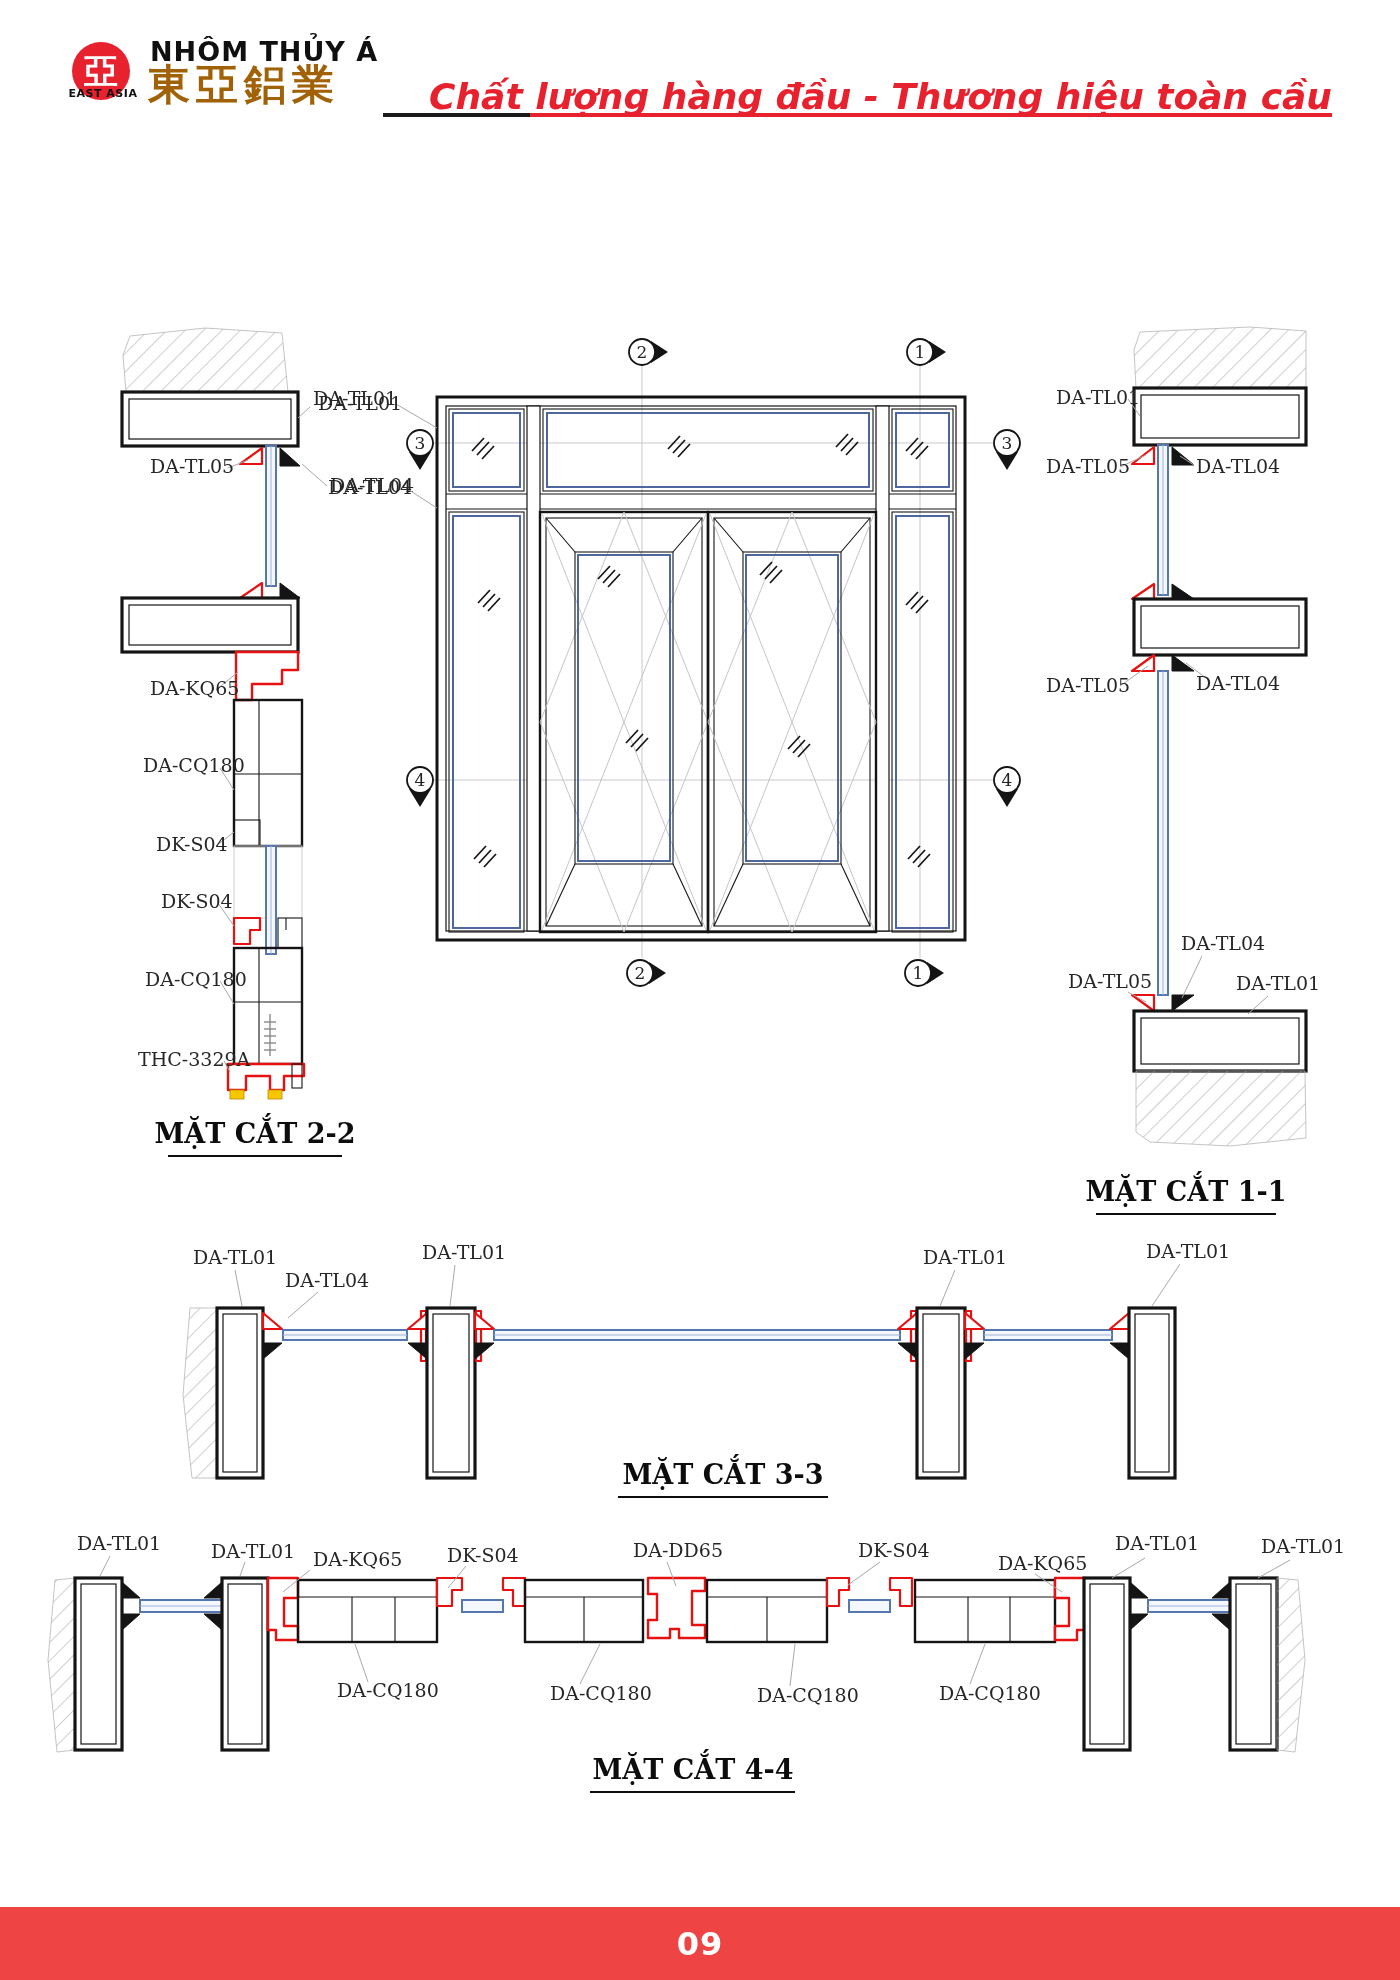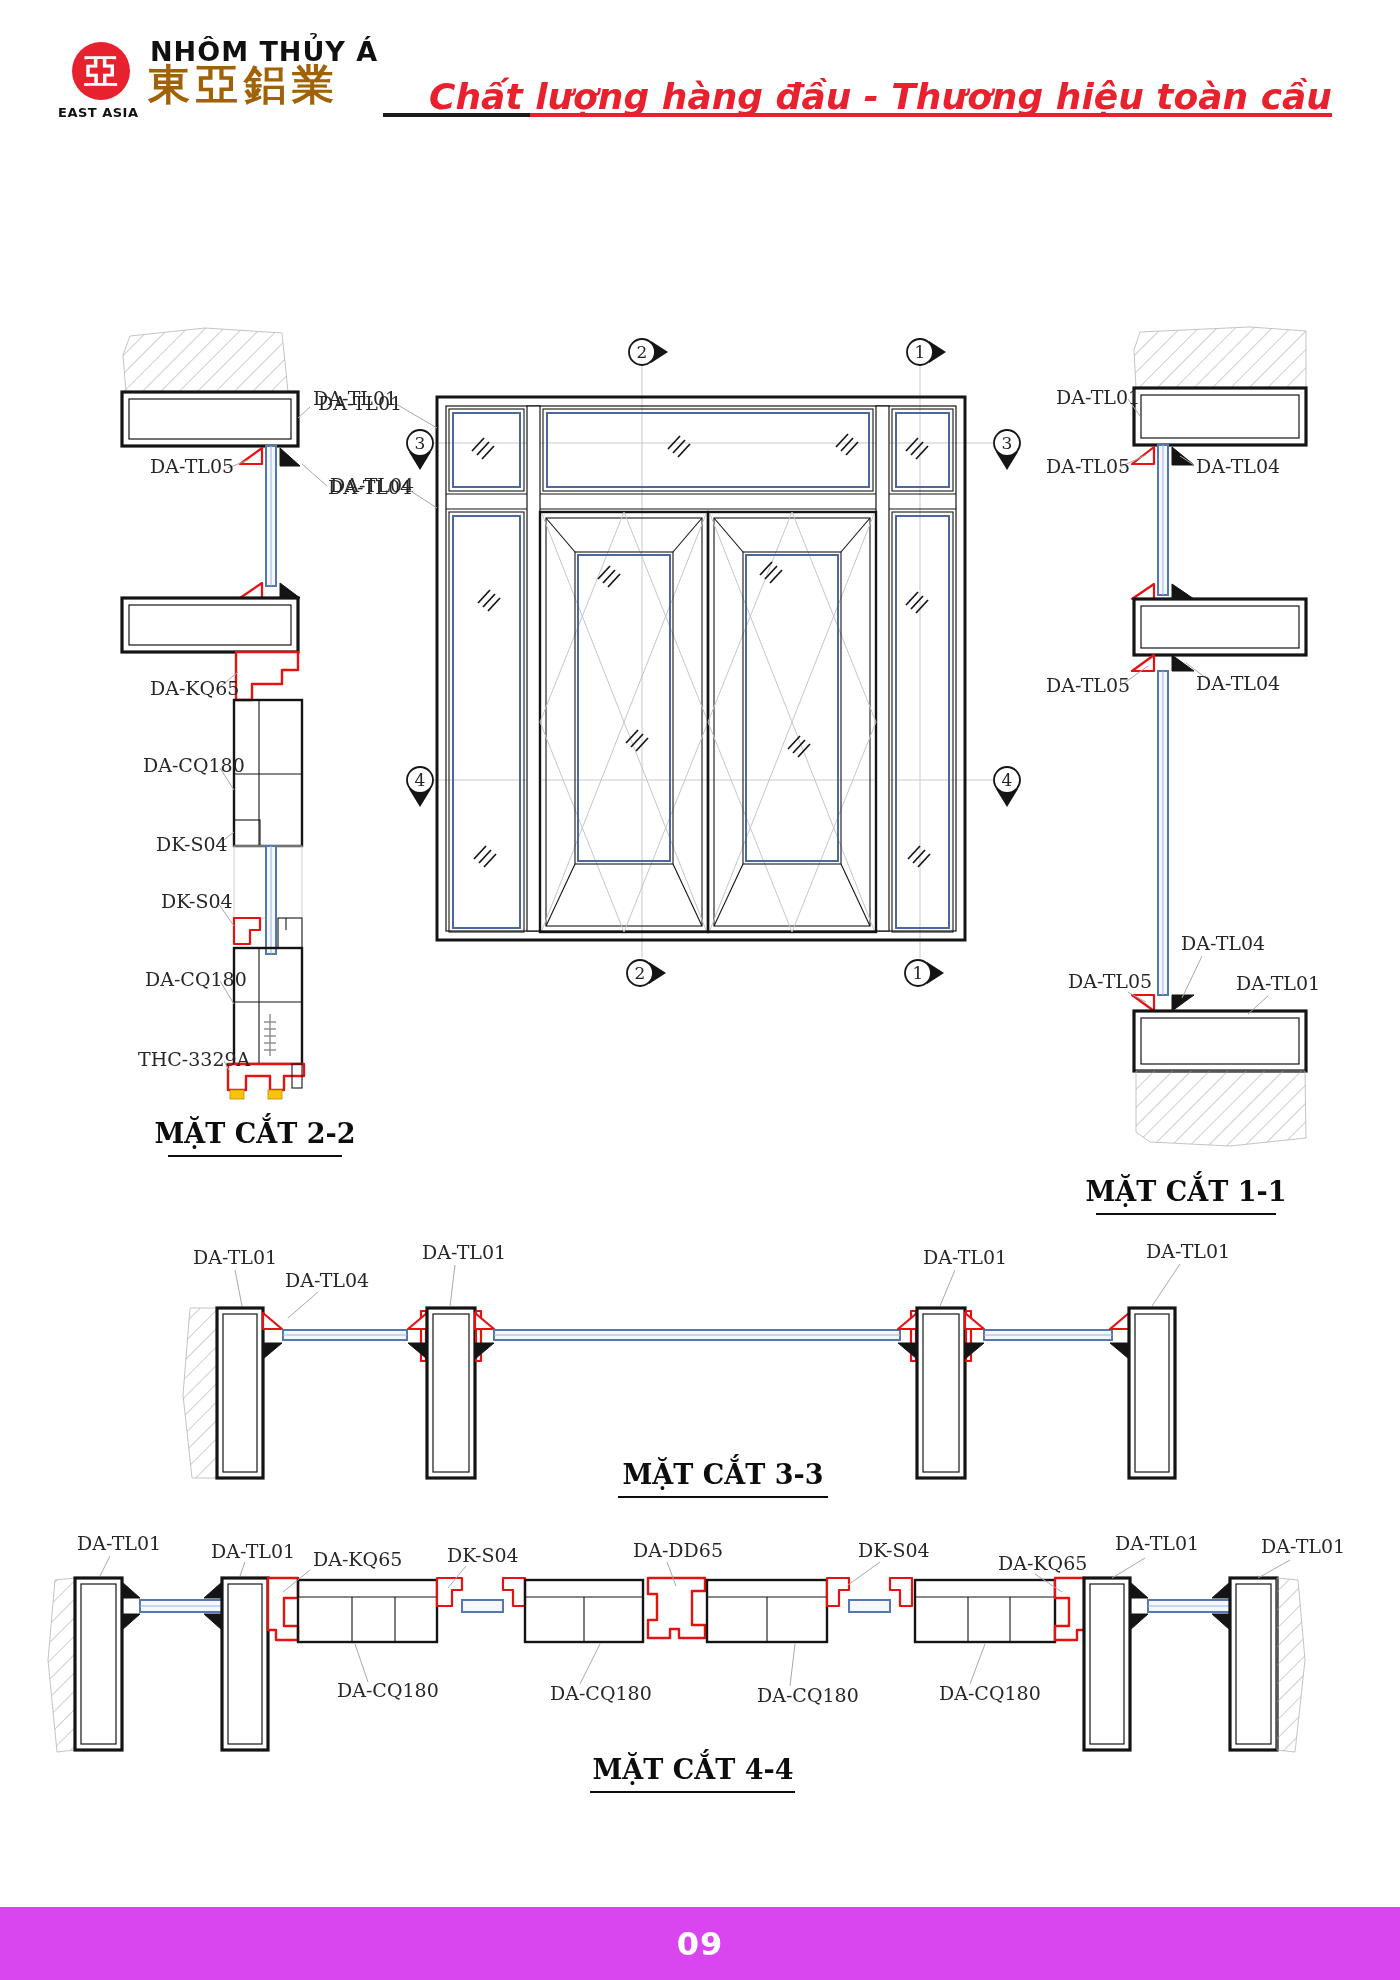--- a/index.html
+++ b/index.html
@@ -2,30 +2,30 @@
 <html><head>
 <meta charset="utf-8">
 <style>
   html,body{margin:0;padding:0;background:#e9e9e9;}
   .page{position:relative;width:1400px;height:1980px;background:#fff;overflow:hidden;
         font-family:"DejaVu Sans","Liberation Sans",sans-serif;}
   
   .logo-circle{position:absolute;left:72px;top:42px;width:58px;height:58px;border-radius:50%;
                background:#e8212e;color:#fff;display:flex;align-items:center;justify-content:center;
                font-size:34px;font-weight:bold;line-height:1;}
-  .logo-caption{position:absolute;left:58px;top:105px;width:90px;
-                font-size:13px;font-weight:800;letter-spacing:.5px;color:#111;}
+  .logo-caption{position:absolute;left:58px;top:87px;width:90px;text-align:center;
+                font-size:11px;font-weight:800;letter-spacing:.5px;color:#111;}
   .brand1{position:absolute;left:150px;top:36px;font-size:27px;font-weight:800;color:#101010;letter-spacing:1px;}
   .brand2{position:absolute;left:148px;top:62px;font-size:42px;font-weight:800;color:#a16207;letter-spacing:6px;line-height:1.1;}
   .tagline{position:absolute;right:68px;top:76px;font-size:36px;font-style:italic;font-weight:700;color:#e8212e;}
   .rule-black{position:absolute;left:383px;top:113px;width:147px;height:4px;background:#1a1a1a;}
   .rule-red{position:absolute;left:530px;top:113px;width:802px;height:4px;background:#e8212e;}
   .doc-title{position:absolute;left:75px;top:172px;font-size:34px;font-weight:800;color:#0c0c0c;letter-spacing:.5px;}
   
-  .footer{position:absolute;left:0;top:1907px;width:1400px;height:73px;background:#d946ef;
+  .footer{position:absolute;left:0;top:1907px;width:1400px;height:73px;background:#ef4444;
           display:flex;align-items:center;justify-content:center;}
   .footer .pnum{color:#fff;font-size:32px;font-weight:800;letter-spacing:1px;}
   
   svg.drawing{position:absolute;left:0;top:0;}
   .outl{fill:#fff;stroke:#141414;stroke-width:3.2;}
   .inl{fill:none;stroke:#141414;stroke-width:1.2;}
   .thin{fill:none;stroke:#141414;stroke-width:1.1;}
   .lf2{fill:none;stroke:#141414;stroke-width:2.4;}
   .prof-red{fill:#fff;stroke:#e81111;stroke-width:2.4;stroke-linejoin:round;}
   .clip-red{fill:#fff;stroke:#e81111;stroke-width:2.2;stroke-linejoin:round;}

